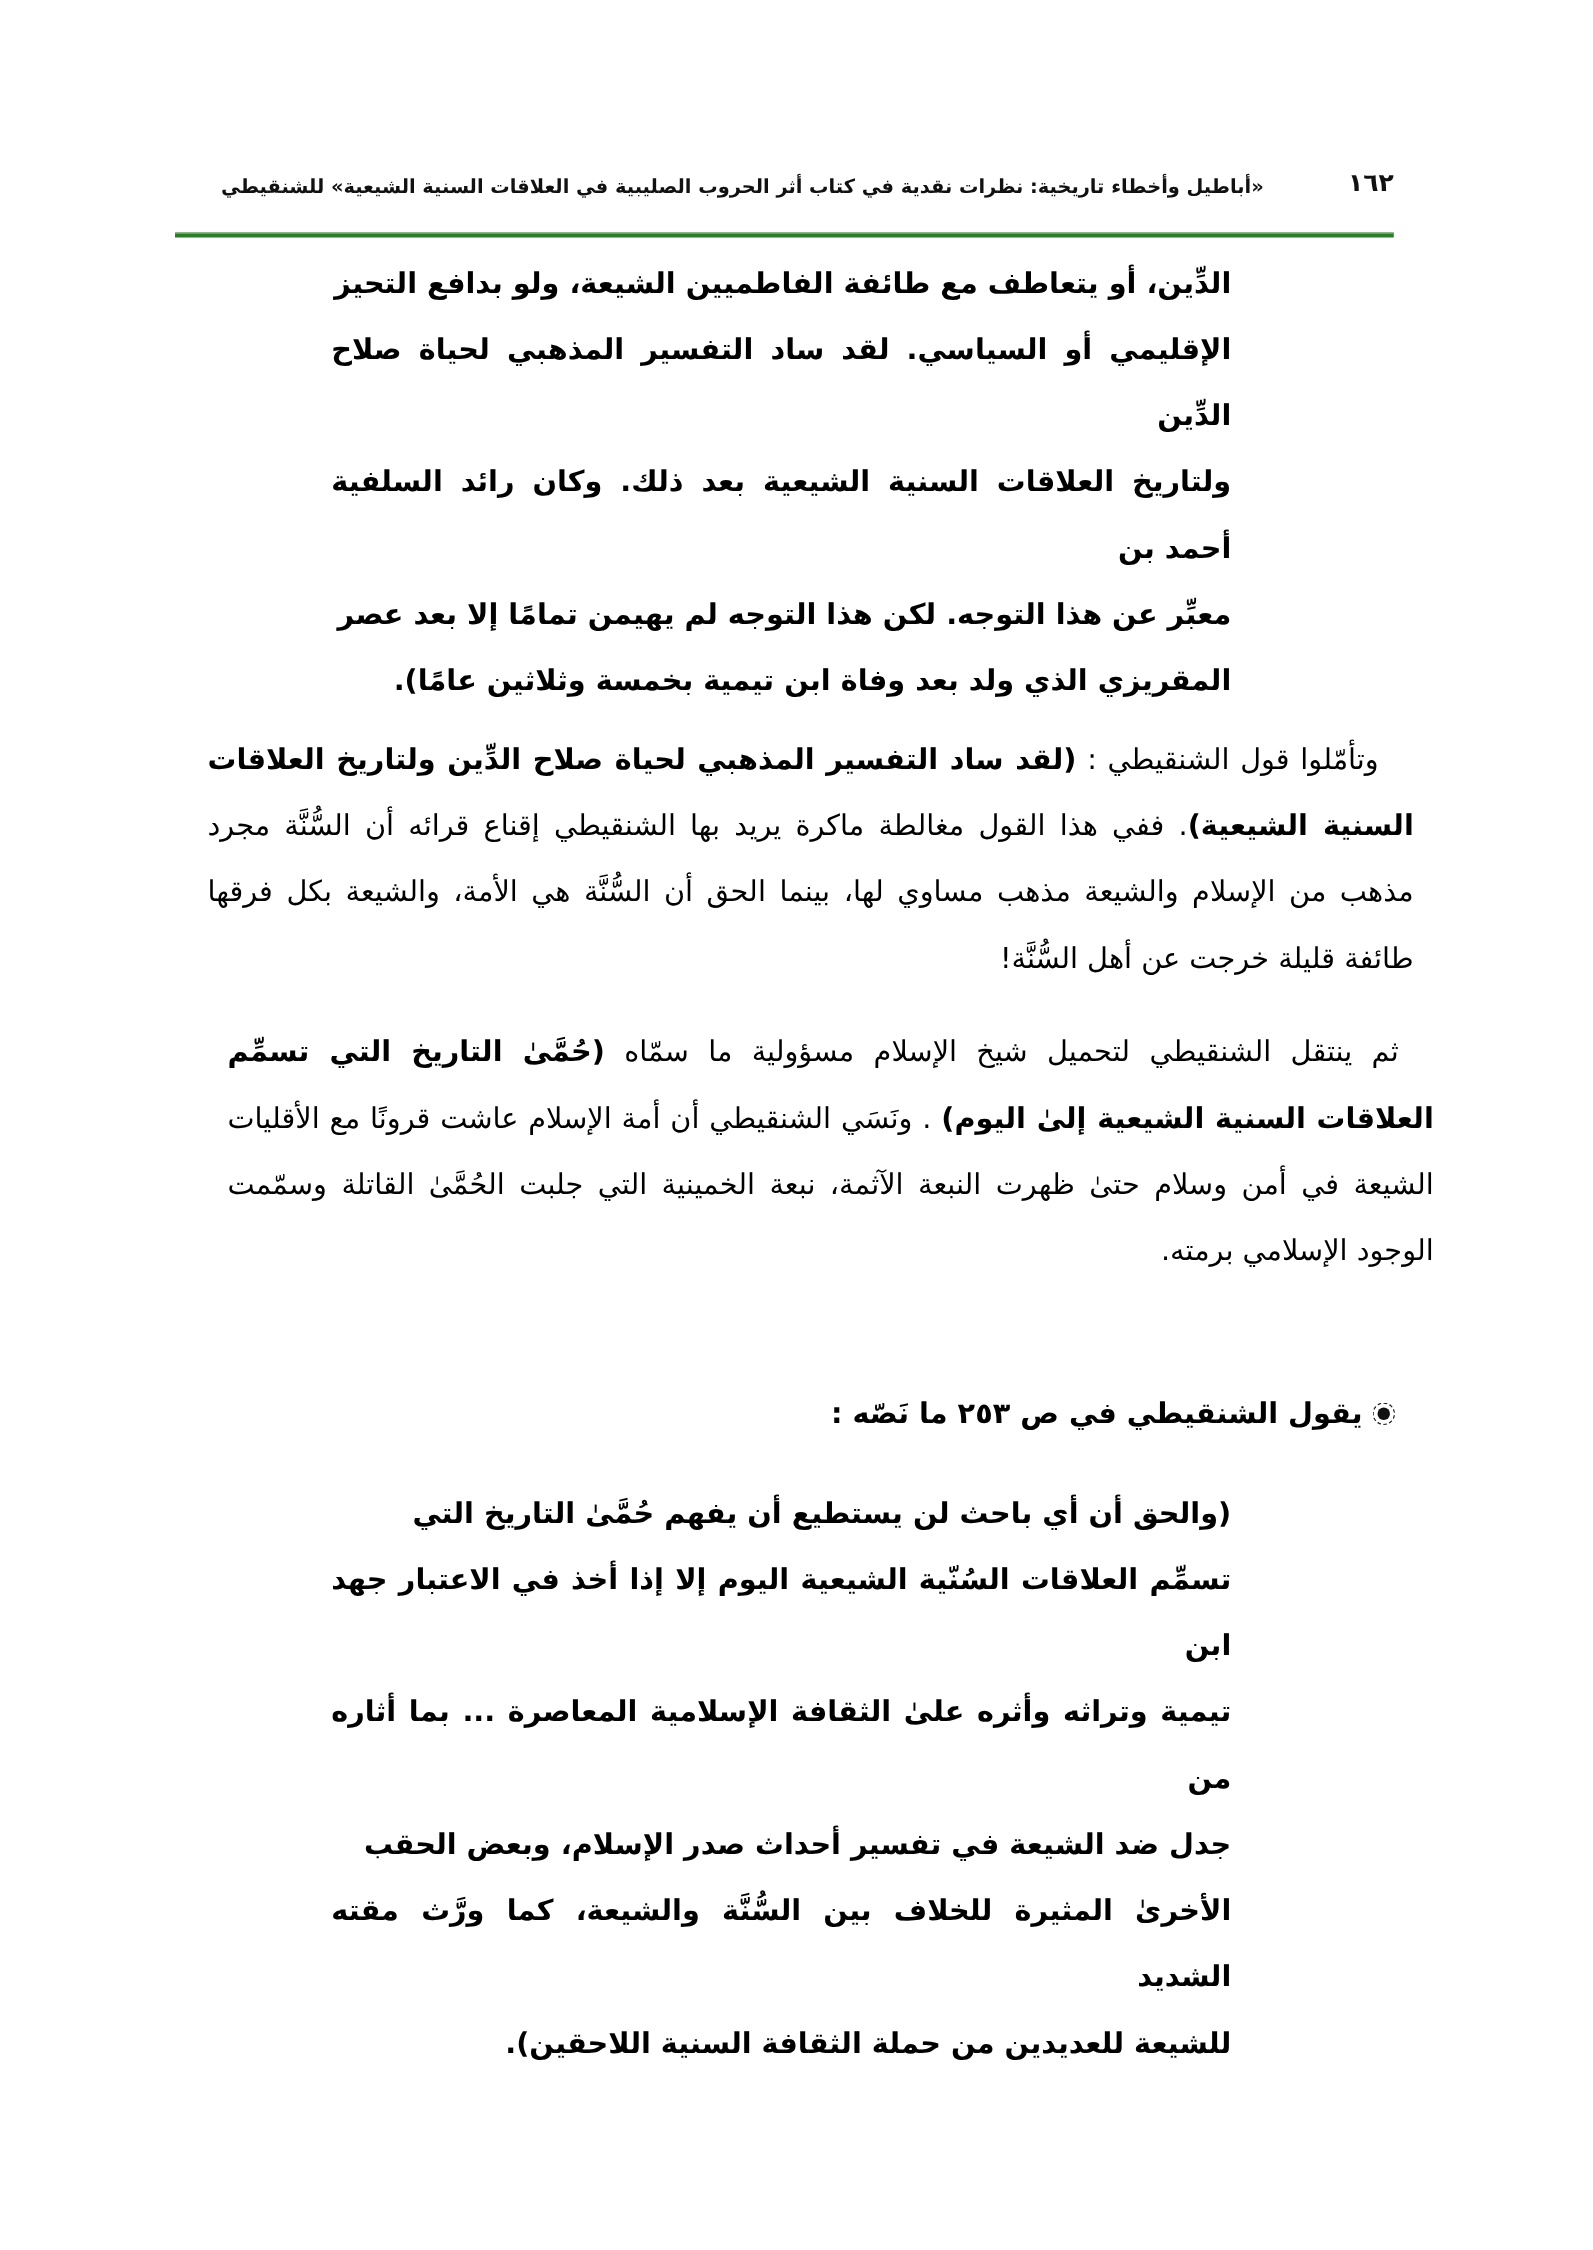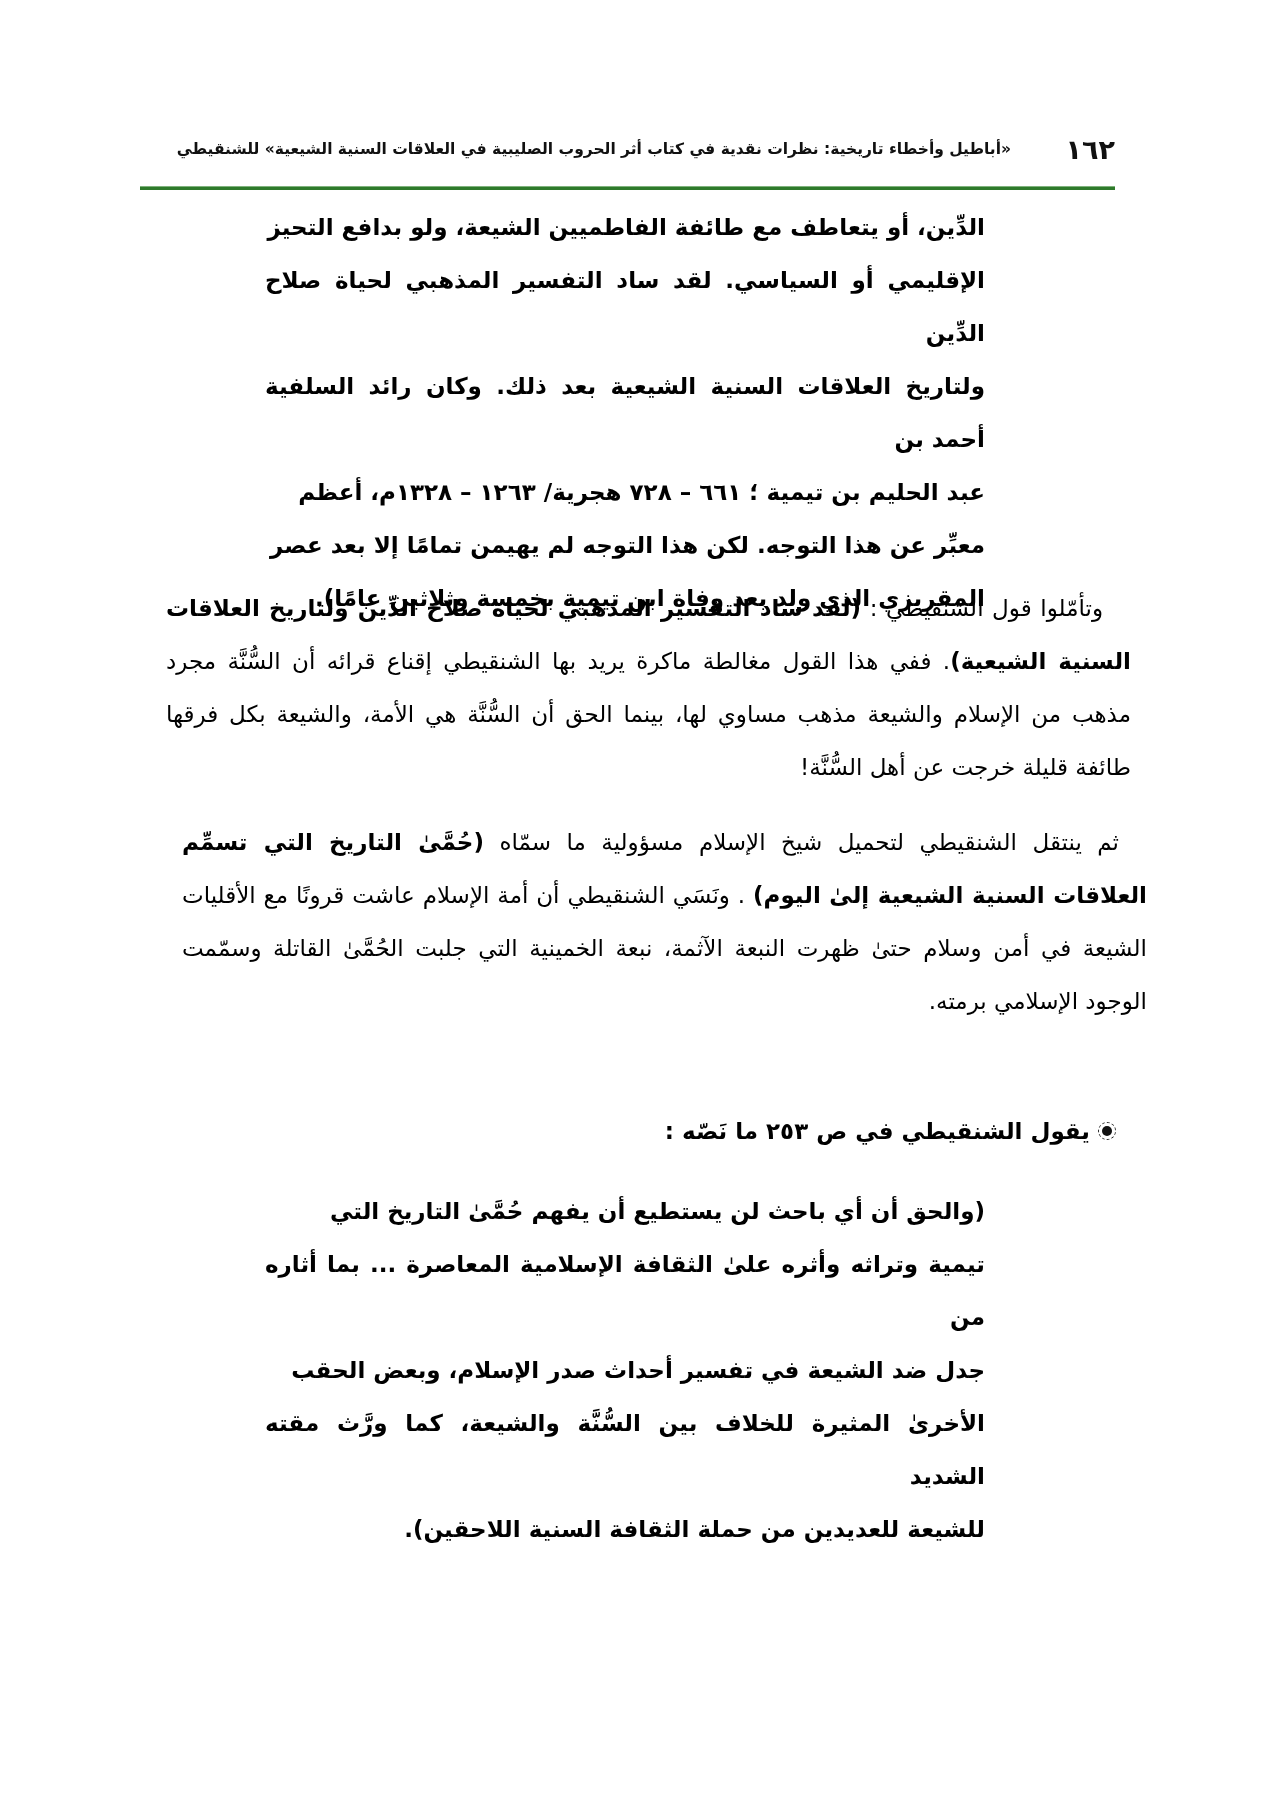--- a/index.html
+++ b/index.html
@@ -21,21 +21,21 @@
       width: 975px;
       height: 60px;
       direction: rtl;
     }
     .page-number {
       position: absolute;
       right: 0;
       top: 22px;
       font-family: "DejaVu Sans", sans-serif;
       font-weight: bold;
-      font-size: 27px;
+      font-size: 20px;
       color: #111;
       letter-spacing: 1px;
     }
     .book-title {
       position: absolute;
       right: 104px;
       top: 28px;
       font-family: "DejaVu Sans", sans-serif;
       font-weight: bold;
       font-size: 15.5px;
@@ -121,39 +121,39 @@
   <div class="running-head">
     <span class="page-number">١٦٢</span>
     <span class="book-title">«أباطيل وأخطاء تاريخية: نظرات نقدية في كتاب أثر الحروب الصليبية في العلاقات السنية الشيعية» للشنقيطي</span>
   </div>
   <div class="header-rule" style="background: rgb(46, 122, 43);"></div>
 
   <div class="text-block quote-block q1">
     <span class="line">الدِّين، أو يتعاطف مع طائفة الفاطميين الشيعة، ولو بدافع التحيز</span>
     <span class="line">الإقليمي أو السياسي. لقد ساد التفسير المذهبي لحياة صلاح الدِّين</span>
     <span class="line">ولتاريخ العلاقات السنية الشيعية بعد ذلك. وكان رائد السلفية أحمد بن</span>
-    <span class="line">عبد الحليم بن تيمية ؛ ٦٦١ – ٧٢٨ هجرية/ ١٢٦٣ – ١٣٢٨م، أعظم</span>
     <span class="line">معبِّر عن هذا التوجه. لكن هذا التوجه لم يهيمن تمامًا إلا بعد عصر</span>
     <span class="line">المقريزي الذي ولد بعد وفاة ابن تيمية بخمسة وثلاثين عامًا).</span>
   </div>
 
   <p class="text-block para p1" style="margin:0;">
     <span style="display:inline-block;width:28px;"></span><span>وتأمّلوا قول الشنقيطي : </span><b class="em">(لقد ساد التفسير المذهبي لحياة صلاح الدِّين ولتاريخ العلاقات السنية الشيعية)</b><span>. ففي هذا القول مغالطة ماكرة يريد بها الشنقيطي إقناع قرائه أن السُّنَّة مجرد مذهب من الإسلام والشيعة مذهب مساوي لها، بينما الحق أن السُّنَّة هي الأمة، والشيعة بكل فرقها طائفة قليلة خرجت عن أهل السُّنَّة!</span>
   </p>
 
   <p class="text-block para p2" style="margin:16px;">
     <span style="display:inline-block;width:28px;"></span><span>ثم ينتقل الشنقيطي لتحميل شيخ الإسلام مسؤولية ما سمّاه </span><b class="em">(حُمَّىٰ التاريخ التي تسمِّم العلاقات السنية الشيعية إلىٰ اليوم)</b><span> . ونَسَي الشنقيطي أن أمة الإسلام عاشت قرونًا مع الأقليات الشيعة في أمن وسلام حتىٰ ظهرت النبعة الآثمة، نبعة الخمينية التي جلبت الحُمَّىٰ القاتلة وسمّمت الوجود الإسلامي برمته.</span>
   </p>
 
   <div class="bullet-line">
     <span class="bullet-icon"></span>
     <span>يقول الشنقيطي في ص ٢٥٣ ما نَصّه :</span>
   </div>
 
   <div class="text-block quote-block q2">
     <span class="line">(والحق أن أي باحث لن يستطيع أن يفهم حُمَّىٰ التاريخ التي</span>
+    <span class="line">تسمِّم العلاقات السُنّية الشيعية اليوم إلا إذا أخذ في الاعتبار جهد ابن</span>
     <span class="line">تيمية وتراثه وأثره علىٰ الثقافة الإسلامية المعاصرة ... بما أثاره من</span>
     <span class="line">جدل ضد الشيعة في تفسير أحداث صدر الإسلام، وبعض الحقب</span>
     <span class="line">الأخرىٰ المثيرة للخلاف بين السُّنَّة والشيعة، كما ورَّث مقته الشديد</span>
     <span class="line">للشيعة للعديدين من حملة الثقافة السنية اللاحقين).</span>
   </div>
 
 </div>
 
 </body></html>

